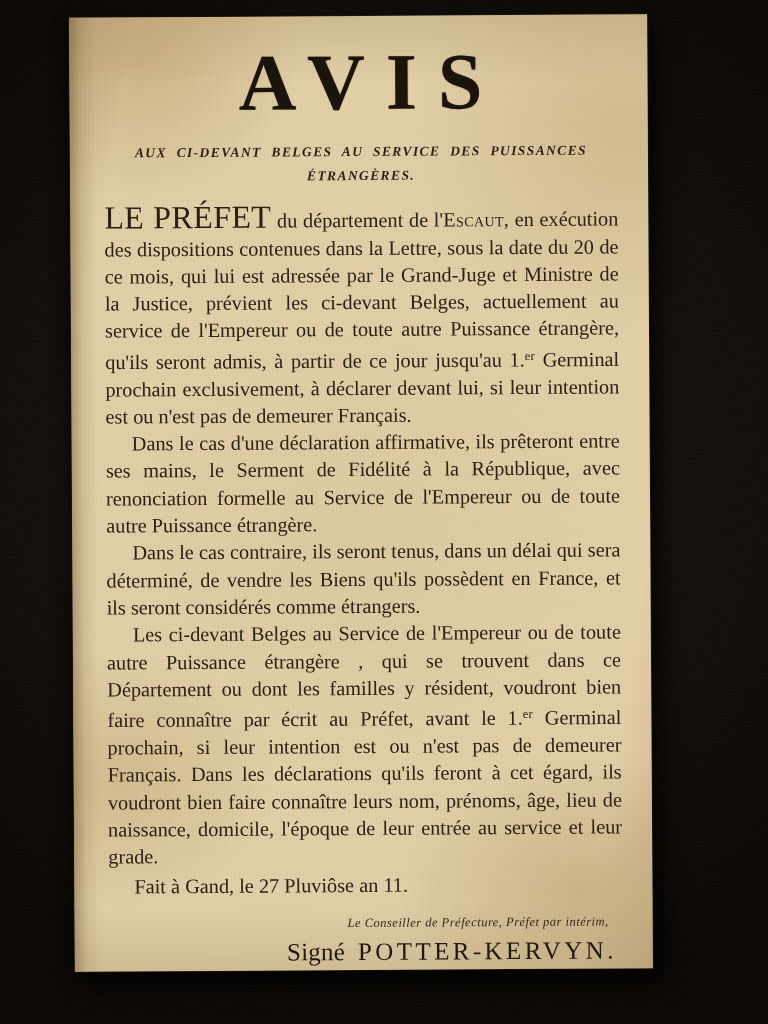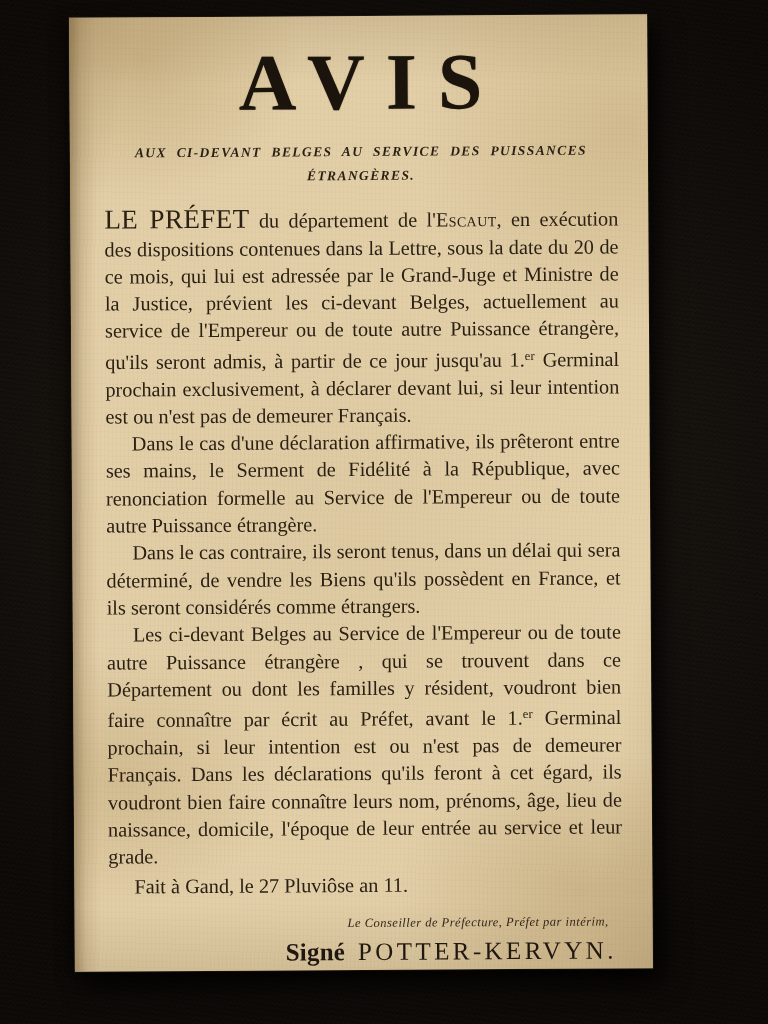--- a/index.html
+++ b/index.html
@@ -128,21 +128,21 @@
     line-height: 27.3px;
     text-align: justify;
     text-justify: inter-word;
     color: #2b2014;
     -webkit-font-smoothing: antialiased;
   }
 
   #body p { margin: 0; }
   #body p + p { text-indent: 26px; }
 
-  .dropcap { font-size: 27px; line-height: 0; vertical-align: baseline; }
+  .dropcap { font-size: 32px; line-height: 0; vertical-align: baseline; }
   .sc      { font-variant: small-caps; letter-spacing: .4px; }
   .sup     { font-size: .62em; vertical-align: .52em; letter-spacing: .2px; }
 
   
   #dateline {
     margin-top: 3px;
     text-indent: 26px;
     font-size: 20.3px;
     line-height: 27.3px;
     color: #2b2014;
@@ -159,21 +159,21 @@
   }
 
   #signature {
     margin-top: 7px;
     text-align: right;
     padding-right: 6px;
     font-size: 25px;
     color: #201810;
     white-space: nowrap;
   }
-  #signature .signe { font-weight: 700; letter-spacing: .2px; }
+  #signature .signe { font-weight: 400; letter-spacing: .2px; }
   #signature .name  { font-weight: 400; letter-spacing: 3.4px; margin-left: 13px; }
 </style>
 </head>
 <body>
 
 <div id="backdrop"></div>
 
 <div id="sheet">
   <div id="fold"></div>
 

